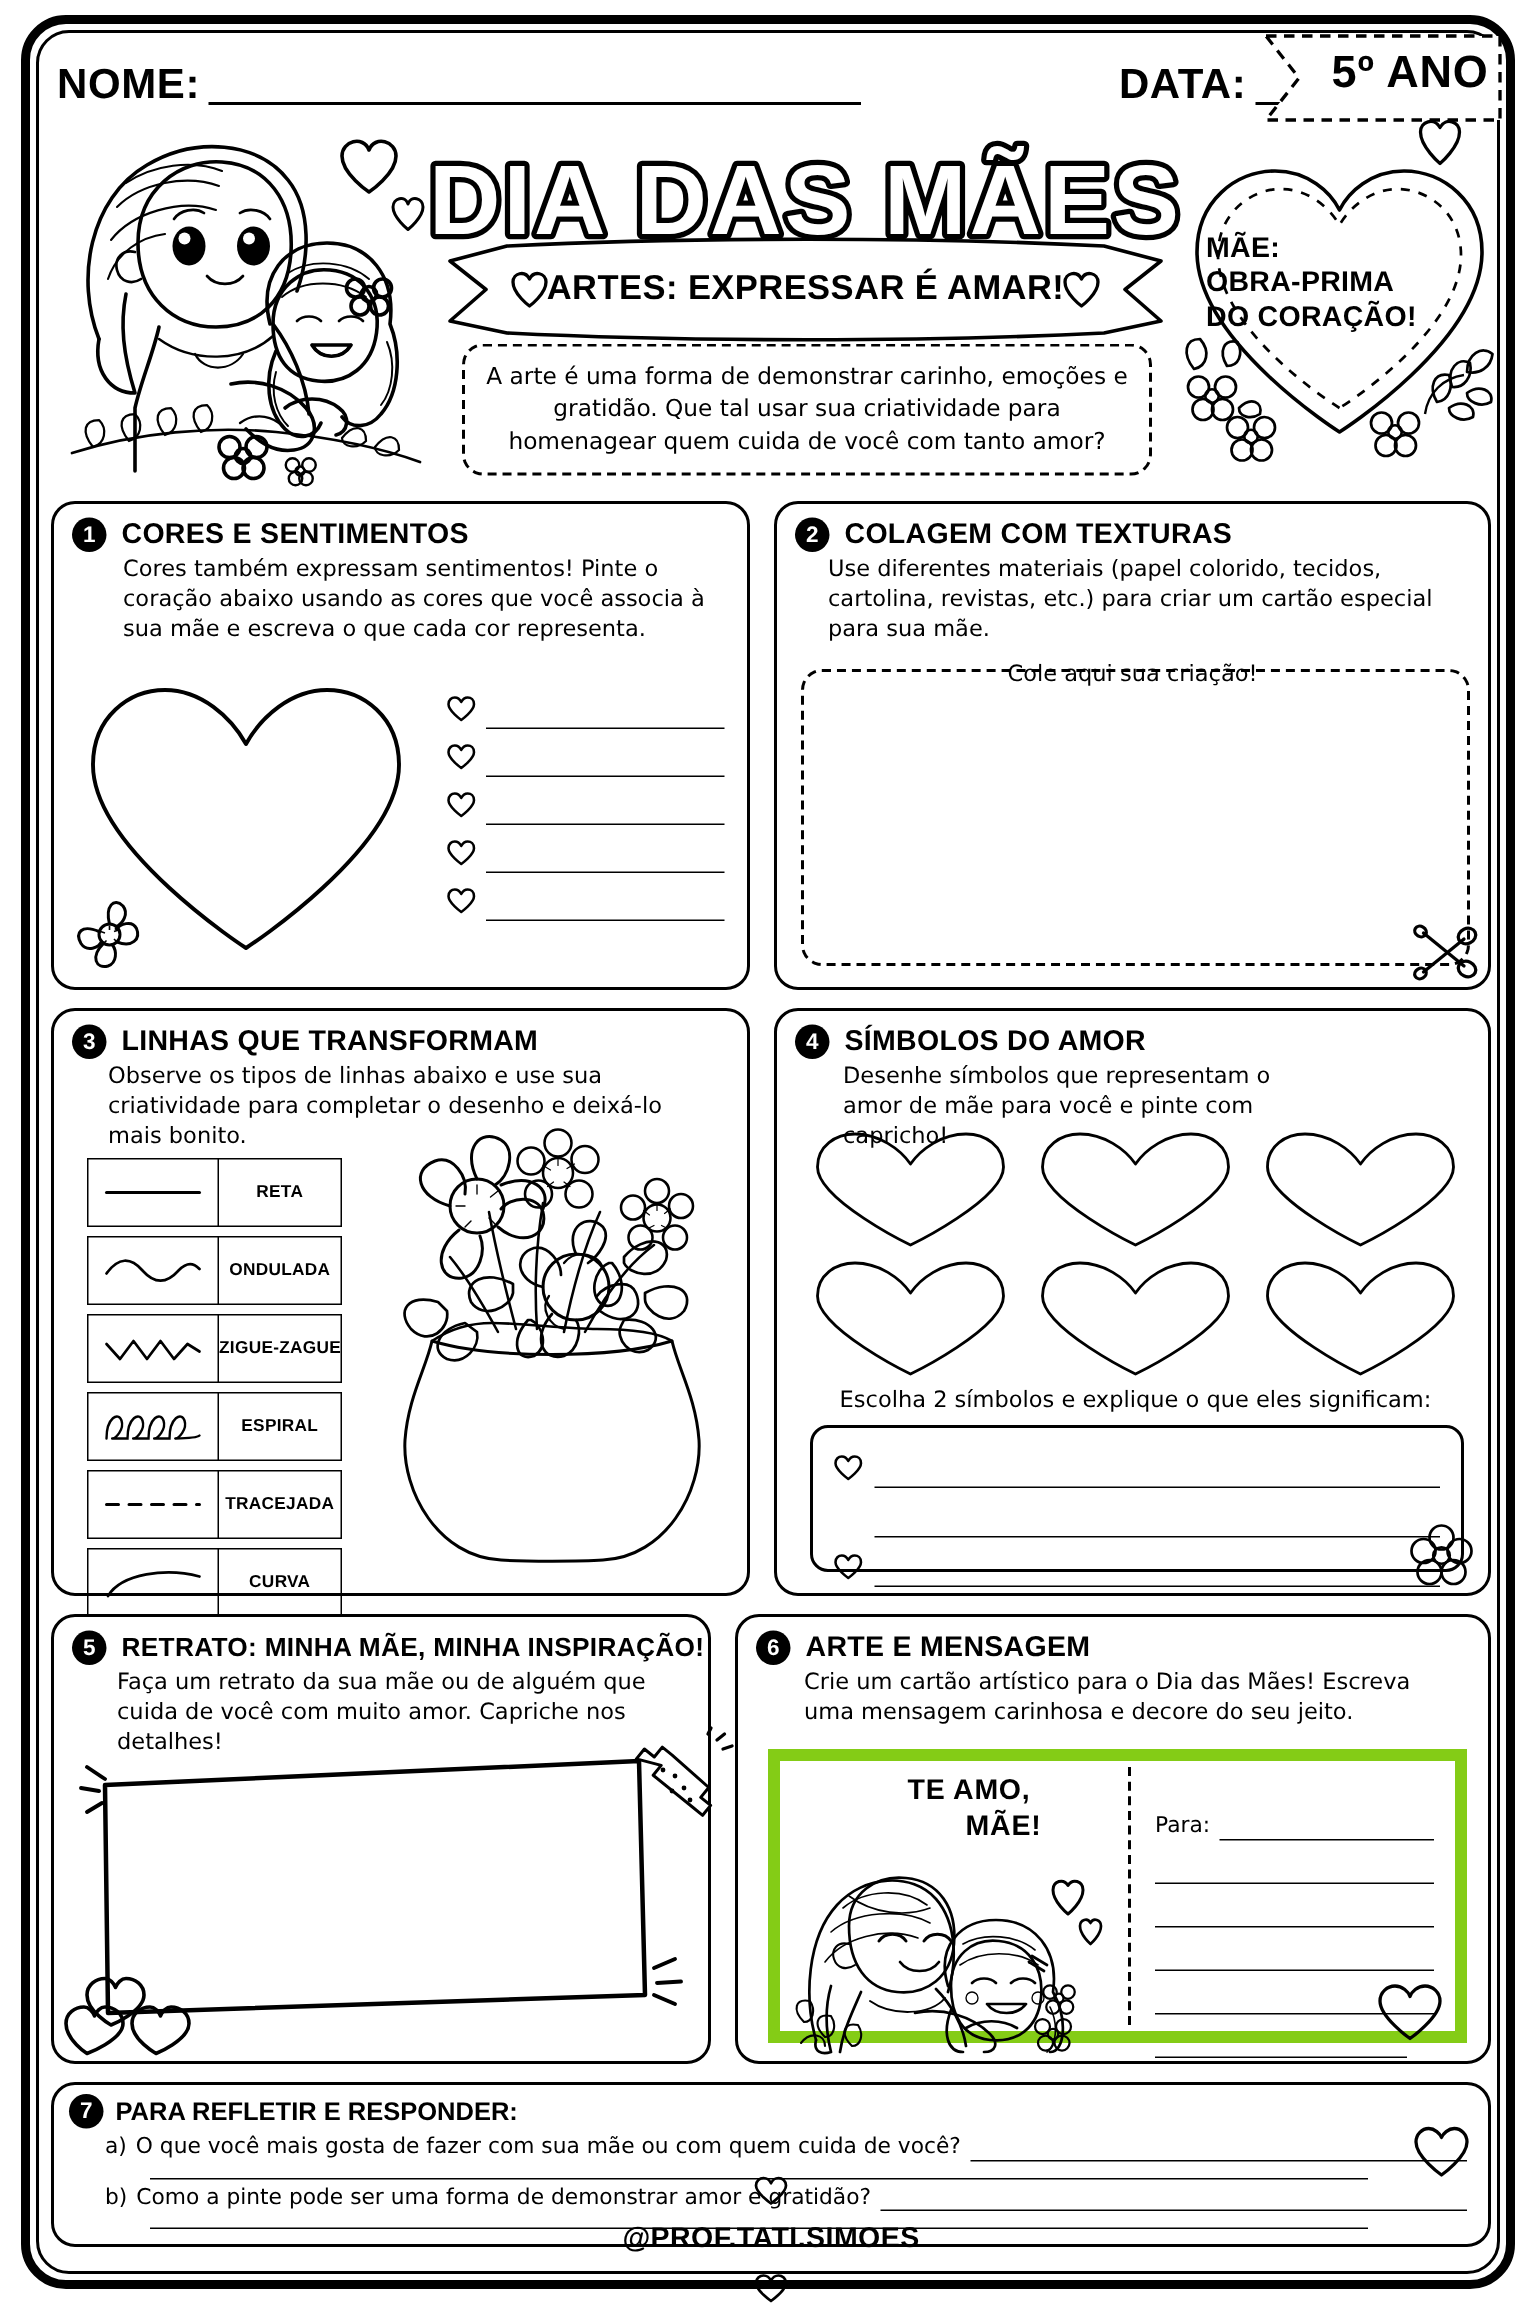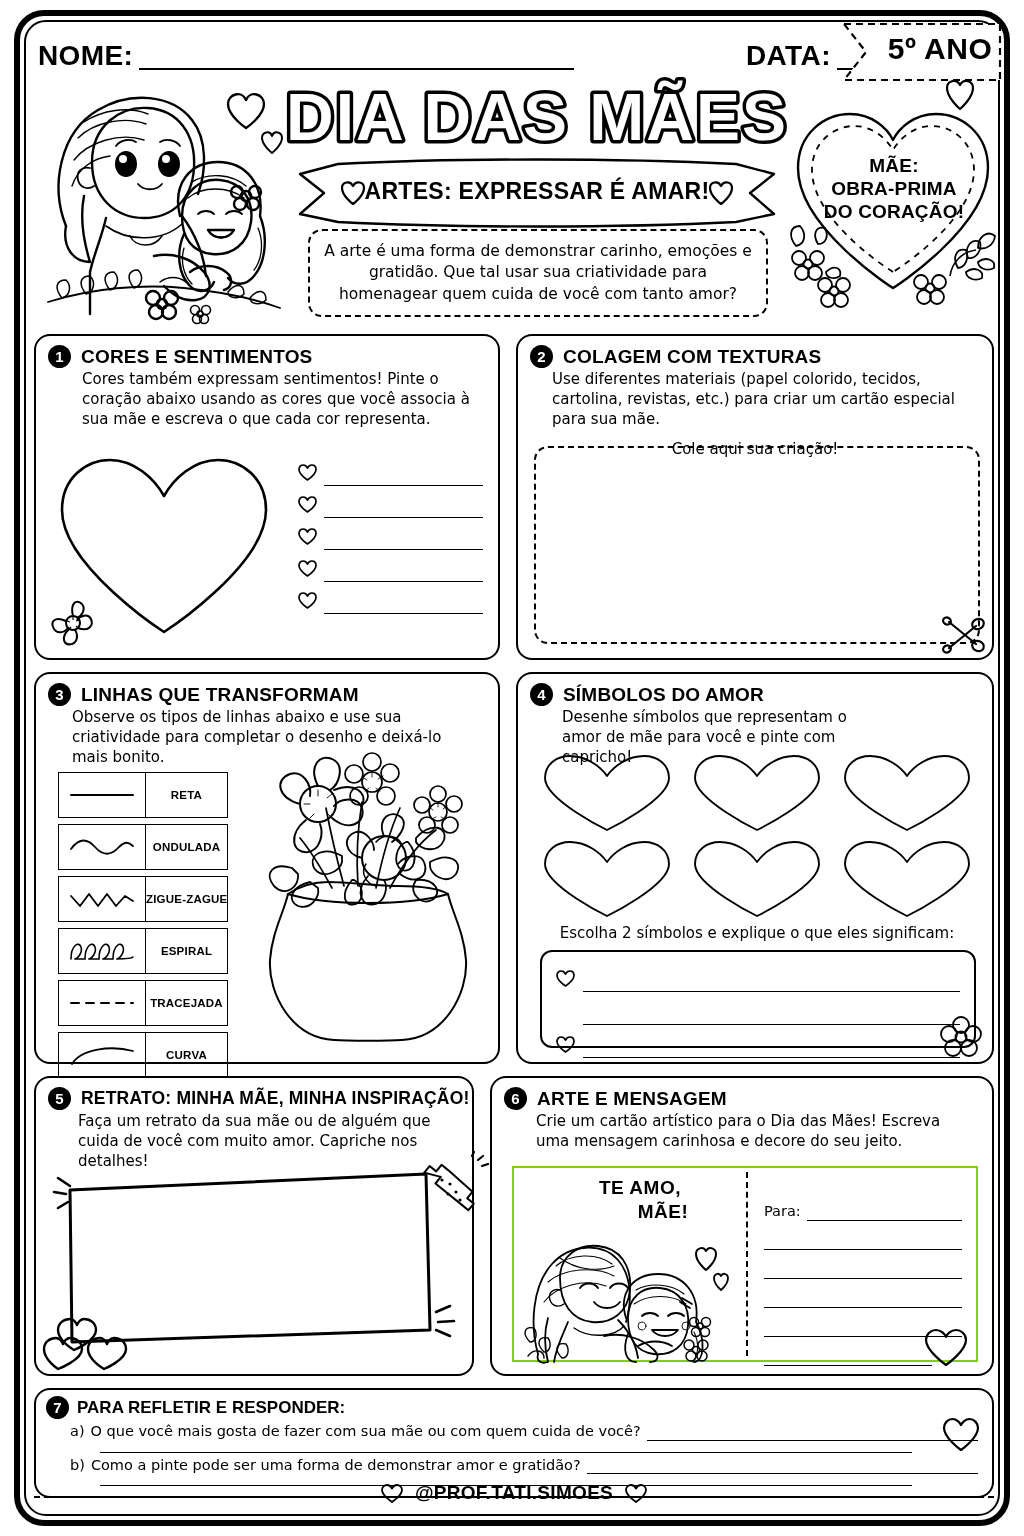--- a/index.html
+++ b/index.html
@@ -67,37 +67,37 @@
     font-family: "Liberation Sans", sans-serif;
     font-weight: 700; font-size: 30px; letter-spacing: .5px;
   }
 
   
   .hero { position: absolute; left: 0; top: 48px; right: 0; height: 250px; }
   .hero-illus { position: absolute; left: 2px; top: 2px; width: 260px; height: 248px; }
   .hero-center { position: absolute; left: 262px; top: 0; width: 490px; height: 250px; }
   .hero-badge { position: absolute; left: 752px; top: 2px; width: 222px; height: 248px; }
 
-  .title-wordmark { position: absolute; left: 0; top: 0; width: 490px; height: 86px; }
+  .title-wordmark { position: absolute; left: 0; top: 16px; width: 490px; height: 86px; }
   .ribbon { position: absolute; left: 6px; top: 88px; width: 478px; height: 62px; }
   .ribbon-text {
     position: absolute; left: 0; top: 104px; width: 490px; text-align: center;
     font-family: "Liberation Sans", sans-serif; font-weight: 700;
     font-size: 23px; letter-spacing: .3px;
   }
   .intro-box {
     position: absolute; left: 16px; top: 155px; width: 460px; height: 88px;
     border: 2px dashed #000; border-radius: 14px;
     display: flex; align-items: center; justify-content: center;
   }
   .intro-text {
     font-size: 15.5px; line-height: 1.38; text-align: center; padding: 0 8px;
   }
   .badge-text {
-    position: absolute; left: 22px; top: 78px; width: 180px; text-align: center;
+    position: absolute; left: 22px; top: 78px; width: 180px; text-align: left;
     font-family: "Liberation Sans", sans-serif; font-weight: 700;
     font-size: 19px; line-height: 1.22; letter-spacing: .2px;
   }
 
   
   .card {
     position: absolute;
     border: 2px solid #000; border-radius: 16px;
     background: #fff;
     overflow: visible;
@@ -163,21 +163,21 @@
   
   #card5 { left: 4px; top: 1050px; width: 440px; height: 300px; }
   .portrait-frame { position: absolute; left: 30px; top: 92px; width: 372px; height: 178px; }
   .tape { position: absolute; right: -2px; top: 76px; width: 54px; height: 48px; }
   .hearts-c5 { position: absolute; left: 6px; bottom: 2px; width: 86px; height: 56px; }
 
   
   #card6 { left: 460px; top: 1050px; width: 504px; height: 300px; }
   .greeting-card {
     position: absolute; left: 20px; top: 88px; width: 466px; height: 196px;
-    border: 2px solid #84cc16;
+    border: 8px solid #84cc16;
   }
   .gc-fold { position: absolute; left: 232px; top: 4px; bottom: 4px; width: 0;
              border-left: 2px dashed #000; }
   .gc-left { position: absolute; left: 0; top: 0; width: 232px; height: 100%; }
   .gc-te-amo {
     position: absolute; left: 28px; top: 8px; width: 196px;
     text-align: center;
     font-family: "Liberation Sans", sans-serif; font-weight: 700;
     font-size: 19px; line-height: 1.26; letter-spacing: .5px;
   }
@@ -199,21 +199,21 @@
   .q7-letter { font-size: 14.5px; line-height: 1; margin-bottom: 2px; white-space: nowrap; }
   .q7-text { font-size: 14.5px; line-height: 1; margin-bottom: 2px; white-space: nowrap; }
   .q7-rule { flex: 1 1 auto; border-bottom: 1.6px solid #000; height: 12px; }
   .q7-cont { padding: 0 80px 0 64px; }
   .q7-cont .q7-rule { display: block; width: 100%; }
   .q7-heart { position: absolute; right: 12px; top: 28px; width: 38px; height: 34px; }
 
   
   .footer {
     position: absolute; left: 4px; bottom: 0; width: 960px; height: 34px;
-    display: flex; align-items: center; justify-content: center; gap: 12px;
+    display: flex; align-items: center; justify-content: center; gap: 12px; flex-direction: column;
   }
   .f-dash { flex: 1 1 auto; border-bottom: 2.2px dashed #000; height: 10px; }
   .f-heart { width: 22px; height: 19px; flex: 0 0 auto; }
   .f-handle {
     font-family: "Liberation Sans", sans-serif; font-weight: 700;
     font-size: 19px; letter-spacing: .3px; white-space: nowrap;
   }
   svg { overflow: visible; }
 </style>
 </head>

